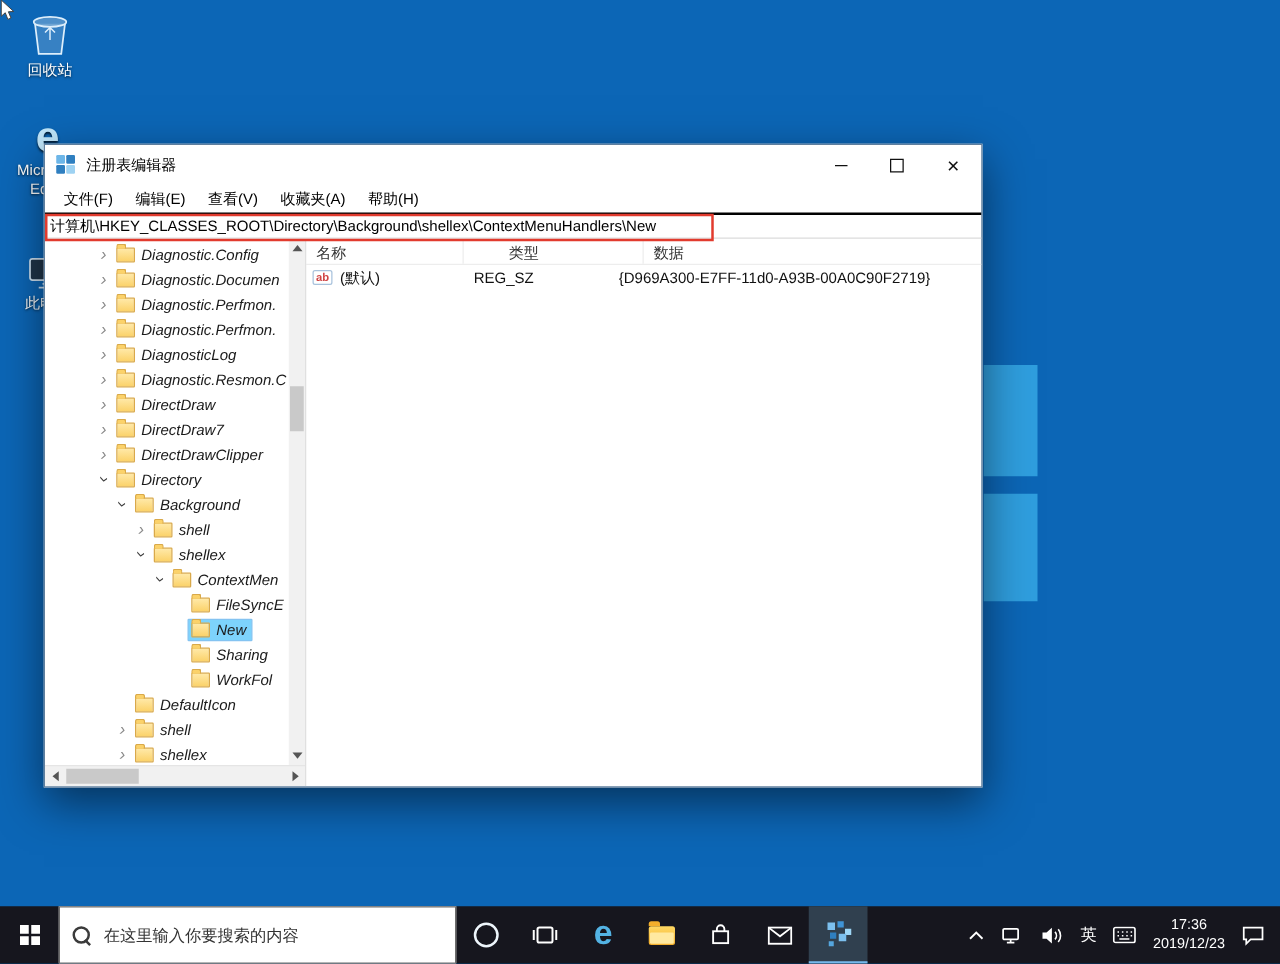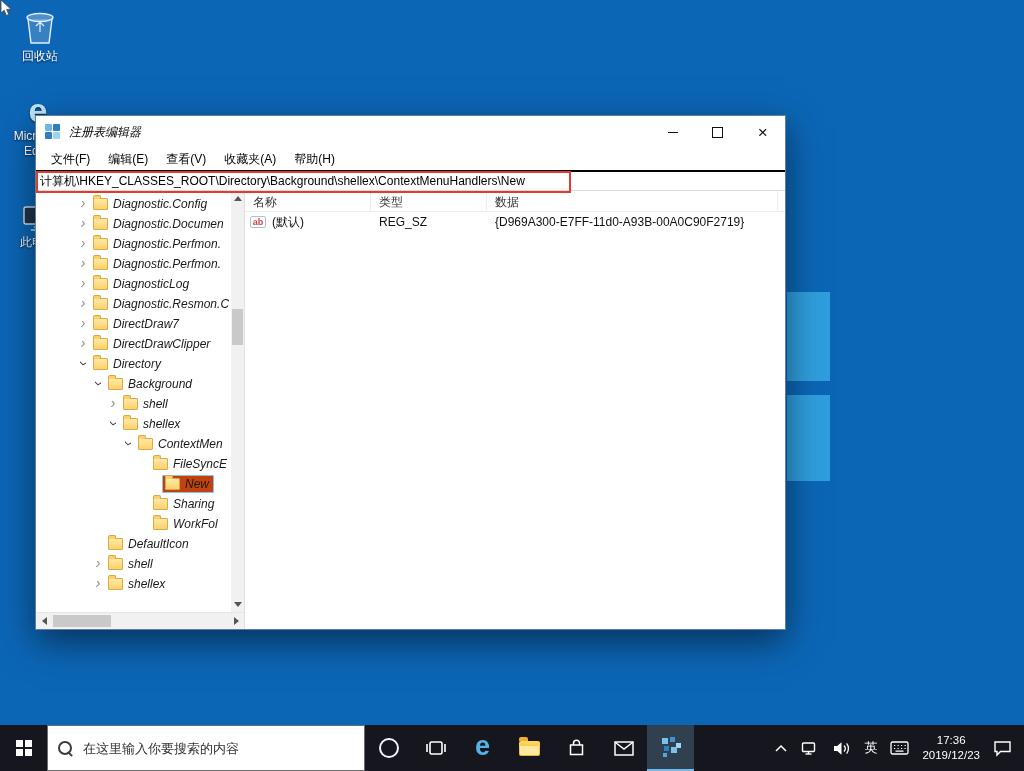--- a/index.html
+++ b/index.html
@@ -16,21 +16,21 @@
   .dicon .dlabel{line-height:15px;}
   .edge-e{font-size:34px;font-weight:bold;color:#bfe6fb;line-height:32px;}
   .edge-e::before{content:"e";}
 
   #cursor{position:absolute;left:0;top:0;z-index:100;}
 
   
   #regedit{position:absolute;left:35px;top:115px;width:751px;height:515px;background:#fff;
     border:1px solid #5f7f9e;box-shadow:0 12px 34px rgba(0,0,0,.5);display:flex;flex-direction:column;
     z-index:10;box-sizing:border-box;font-size:12px;color:#000;}
-  .titlebar{height:32px;display:flex;align-items:center;padding-left:9px;flex:0 0 32px;font-style:italic;}
+  .titlebar{height:32px;display:flex;align-items:center;padding-left:9px;flex:0 0 32px;}
   .reg-ico{width:16px;height:16px;display:grid;grid-template-columns:7px 7px;grid-template-rows:7px 7px;gap:1px;}
   .reg-ico span{border-radius:1px;}
   .reg-ico span:nth-child(1){background:#6db6e8;}
   .reg-ico span:nth-child(2){background:#2f7fc0;}
   .reg-ico span:nth-child(3){background:#2f7fc0;}
   .reg-ico span:nth-child(4){background:#9ed2f2;}
   .wtitle{margin-left:8px;font-size:12px;}
   .wcontrols{margin-left:auto;display:flex;height:100%;}
   .ctrl{width:45px;height:100%;display:flex;align-items:center;justify-content:center;color:#111;}
   .ic-min{width:10px;height:1px;background:#111;display:inline-block;}
@@ -50,21 +50,21 @@
 
   
   .treepane{width:209px;flex:0 0 209px;position:relative;border-right:1px solid #e0e0e0;overflow:hidden;box-sizing:border-box;}
   .treerows{position:absolute;left:0;top:3px;right:13px;bottom:17px;overflow:hidden;font-style:italic;}
   .trow{display:flex;align-items:center;height:20px;white-space:nowrap;}
   .l0{padding-left:40px;} .l1{padding-left:55px;} .l2{padding-left:70px;} .l3{padding-left:85px;} .l4{padding-left:100px;}
   .chev{flex:0 0 14px;width:14px;height:16px;line-height:15px;text-align:center;font-size:14px;}
   .chev.collapsed{color:#8a8a8a;} .chev.collapsed::before{content:"›";}
   .chev.expanded{color:#3a3a3a;} .chev.expanded::before{content:"›";display:inline-block;transform:rotate(90deg);}
   .tcore{display:flex;align-items:center;padding:1px 4px 1px 2px;border:1px solid transparent;border-radius:1px;}
-  .trow.selected .tcore{background:#c2410c;border-color:#84c3f1;margin-left:12px;}
+  .trow.selected .tcore{background:#7dd3fc;border-color:#84c3f1;}
   .folder{flex:0 0 15px;width:15px;height:12px;margin-right:5px;position:relative;
     background:linear-gradient(180deg,#ffe9a8 0%,#fbd26a 100%);border:1px solid #d9a94a;border-radius:1px;box-sizing:border-box;}
   .folder::before{content:"";position:absolute;top:-4px;left:-1px;width:6px;height:3px;background:#fbd26a;
     border:1px solid #d9a94a;border-bottom:none;border-radius:2px 2px 0 0;}
   .tlabel{font-size:12px;color:#1a1a1a;}
 
   .vscroll{position:absolute;top:0;right:0;bottom:17px;width:13px;background:#f1f1f1;}
   .vthumb{position:absolute;left:1px;right:1px;top:118px;height:36px;background:#c9c9c9;}
   .tri{width:0;height:0;margin:5px auto 0;}
   .tri-up{border-left:4px solid transparent;border-right:4px solid transparent;border-bottom:5px solid #555;}
@@ -75,21 +75,21 @@
   .vs-down{position:absolute;bottom:0;left:0;width:13px;height:15px;}
   .hscroll{position:absolute;left:0;bottom:0;width:208px;height:17px;background:#f1f1f1;border-top:1px solid #e5e5e5;box-sizing:border-box;}
   .hs-left{position:absolute;left:0;top:0;width:16px;height:16px;}
   .hs-right{position:absolute;right:0;top:0;width:16px;height:16px;}
   .hthumb{position:absolute;left:17px;top:2px;height:12px;width:58px;background:#c9c9c9;}
 
   
   .listpane{flex:1;display:flex;flex-direction:column;font-size:12px;}
   .lhead{display:flex;height:20px;flex:0 0 20px;border-bottom:1px solid #ededed;color:#333;}
   .hc{padding:3px 0 0 8px;border-right:1px solid #ededed;box-sizing:border-box;}
-  .hc-name{width:126px;flex:0 0 126px;} .hc-type{width:116px;flex:0 0 116px;} .hc-data{width:291px;flex:0 0 291px;}
+  .hc-name{width:126px;flex:0 0 126px;} .hc-type{width:116px;flex:0 0 116px;margin-left:28px;} .hc-data{width:291px;flex:0 0 291px;}
   .hc-rest{flex:1;border-right:none;}
   .lrow{display:flex;height:20px;align-items:center;color:#111;}
   .lc{padding-left:8px;box-sizing:border-box;white-space:nowrap;overflow:hidden;}
   .lc-name{width:126px;flex:0 0 126px;display:flex;align-items:center;padding-left:3px;}
   .lc-type{width:116px;flex:0 0 116px;}
   .lc-data{flex:1;}
   .ab{width:16px;height:12px;margin:0 6px 0 2px;border:1px solid #a8c2dc;border-radius:2px;color:#d04545;
     font-weight:bold;font-size:9px;display:inline-flex;align-items:center;justify-content:center;flex:0 0 16px;box-sizing:border-box;}
   .ab::before{content:"ab";}
 
@@ -232,20 +232,27 @@
               <span class="chev collapsed"></span>
               <span class="tcore">
                 <span class="folder"></span>
                 <span class="tlabel">Diagnostic.Resmon.C</span>
               </span>
             </div>
           <div class="trow l0">
               <span class="chev collapsed"></span>
               <span class="tcore">
                 <span class="folder"></span>
+                <span class="tlabel">DirectDraw</span>
+              </span>
+            </div>
+          <div class="trow l0">
+              <span class="chev collapsed"></span>
+              <span class="tcore">
+                <span class="folder"></span>
                 <span class="tlabel">DirectDraw7</span>
               </span>
             </div>
           <div class="trow l0">
               <span class="chev collapsed"></span>
               <span class="tcore">
                 <span class="folder"></span>
                 <span class="tlabel">DirectDrawClipper</span>
               </span>
             </div>

